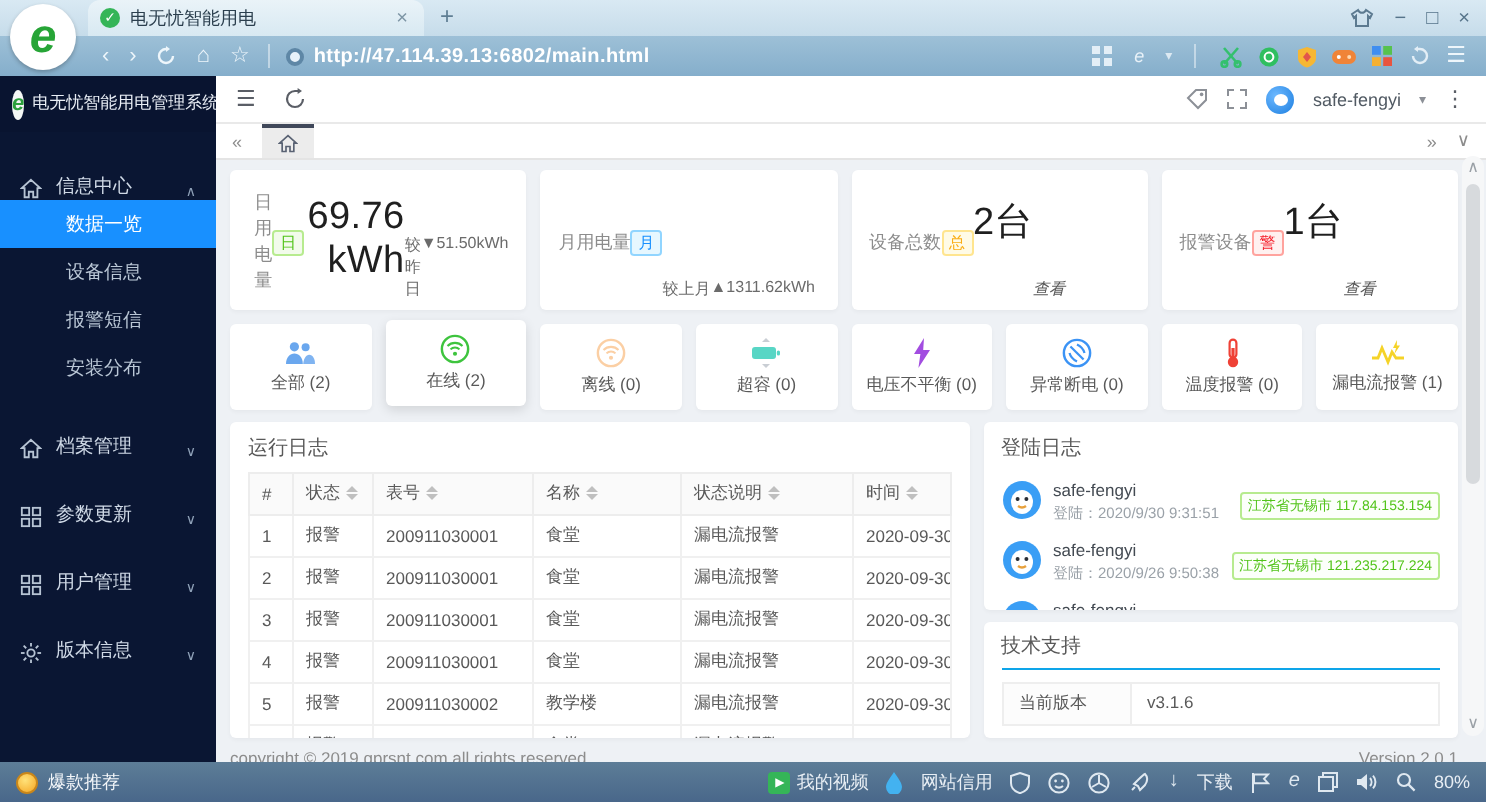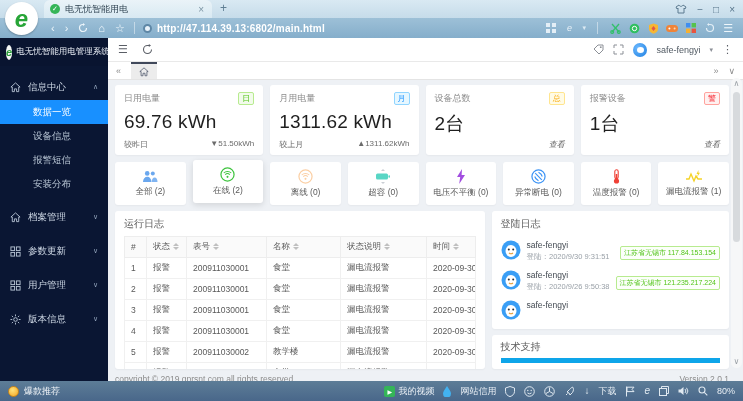--- a/index.html
+++ b/index.html
@@ -38,21 +38,21 @@
   .caret-s { color:#dce9f2; font-size:7px; }
 
   
   .appwrap { position:absolute; left:0; top:38px; width:743px; height:343px; display:flex; background:#eef1f5; }
   .sidebar { width:108px; background:#0a1633; color:#c7d2e0; flex:0 0 auto; }
   .brand { height:28px; display:flex; align-items:center; gap:4px; padding:0 6px; background:#091430; }
   .brand-logo { width:15px; height:15px; border-radius:50%; background:#f4f7f5; display:flex; align-items:center; justify-content:center; }
   .brand-logo span { color:#2ba03c; font-size:11px; font-weight:bold; font-style:italic; }
   .brand-name { color:#e9eef5; font-size:8.5px; white-space:nowrap; }
   .menu { padding-top:8px; }
-  .m-group { height:26px; display:flex; align-items:center; padding:0 10px; gap:7px; font-size:9.5px; color:#cfd9e6;font-family:Liberation Serif, serif; }
+  .m-group { height:26px; display:flex; align-items:flex-end; padding:0 10px; gap:7px; font-size:9.5px; color:#cfd9e6;font-family:Liberation Serif, serif; }
   .m-group svg { flex:0 0 auto; }
   .m-chev { margin-left:auto; font-size:7px; color:#8fa1b8; }
   .m-sub { height:24px; display:flex; align-items:center; padding-left:33px; font-size:9.5px; color:#bac7d6; }
   .m-sub.active { background:#1890ff; color:#fff; }
   .m-spacer { height:8px; }
 
   .main { flex:1; display:flex; flex-direction:column; position:relative; background:#eef1f5; }
   .toolbar { height:24px; background:#fff; border-bottom:1px solid #e9e9e9; display:flex; align-items:center; padding:0 10px; }
   .tool-ic { color:#5a5e66; font-size:11px; margin-right:14px; }
   .toolbar-right { margin-left:auto; display:flex; align-items:center; gap:9px; }
@@ -62,21 +62,21 @@
   .tabsrow { height:18px; background:#fff; border-bottom:1px solid #e4e4e4; display:flex; align-items:center; padding:0 8px; }
   .chev-gray { color:#8c8c8c; font-size:9px; }
   .hometab { width:26px; height:17px; margin-left:10px; background:#ececec; border-top:2px solid #40485a;
     display:flex; align-items:center; justify-content:center; color:#596273; }
   .tabsrow-right { margin-left:auto; display:flex; align-items:center; gap:10px; }
 
   .content { flex:1; position:relative; padding:5px 14px 0 7px; overflow:hidden; }
 
   
   .cards { display:flex; gap:7px; }
-  .card { flex:1; background:#fff; border-radius:3px; height:70px; padding:7px 9px 5px; box-shadow:0 1px 2px rgba(0,0,0,.04); display:flex; flex-direction:column; }
+  .card { flex:1; background:#fff; border-radius:3px; height:70px; padding:7px 9px 5px; box-shadow:0 1px 2px rgba(0,0,0,.04); display:flex; flex-direction:row;text-align:right; }
   .card-head { display:flex; justify-content:space-between; align-items:center; }
   .card-title { color:#8c8c8c; font-size:9px; }
   .badge { font-size:8px; padding:0px 3px; border-radius:2px; line-height:11px; }
   .b-day   { color:#52c41a; background:#f2fbeb; border:1px solid #b7eb8f; }
   .b-month { color:#1890ff; background:#e6f7ff; border:1px solid #91d5ff; }
   .b-total { color:#faad14; background:#fffbe6; border:1px solid #ffe58f; }
   .b-alarm { color:#f5222d; background:#fff1f0; border:1px solid #ffa39e; }
   .card-value { font-size:19px; color:#1f1f1f; margin-top:6px; letter-spacing:.2px; }
   .card-foot { margin-top:auto; display:flex; justify-content:space-between; font-size:8px; color:#6b6b6b; }
   .view-link { margin-left:auto; color:#595959;font-style:italic; }
@@ -105,21 +105,21 @@
   .rightcol { flex:1; display:flex; flex-direction:column; gap:6px; }
   .loginlog { padding:6px 9px 2px; flex:1; }
   .login-entry { display:flex; align-items:flex-start; gap:6px; padding:4px 0; }
   .login-avatar { width:20px; height:20px; flex:0 0 auto; }
   .login-meta { min-width:0; }
   .login-user { font-size:8.5px; color:#434a52; }
   .login-time { font-size:7.5px; color:#9aa1a8; margin-top:2px; white-space:nowrap; }
   .login-loc { margin-left:auto; font-size:7px; color:#52c41a; border:1px solid #b7eb8f; background:#fcfffa;
     border-radius:2px; padding:1px 3px; margin-top:6px; white-space:nowrap; }
   .support { padding:5px 9px 6px; }
-  .support-title { font-size:10px; color:#595959; border-bottom:5px solid #0ea5e9; padding-bottom:4px; }
+  .support-title { font-size:10px; color:#595959; border-bottom:1px solid #0ea5e9; padding-bottom:4px; }
   .support-row { display:flex; border:1px solid #eeeeee; margin-top:6px; }
   .support-cell { font-size:8.5px; color:#595959; padding:4px 8px; }
   .support-cell.k { width:64px; border-right:1px solid #eeeeee; background:#fcfcfc; }
 
   .pagefoot { display:flex; justify-content:space-between; margin-top:5px; font-size:8.5px; color:#8c8c8c; }
 
   
   .scrollbar { position:absolute; right:1px; top:40px; width:11px; height:290px; background:#f6f7f8; border-radius:6px;
     display:flex; flex-direction:column; align-items:center; z-index:5; }
   .scroll-arrow { color:#9aa0a6; font-size:8px; line-height:12px; }
@@ -385,21 +385,20 @@
             <div class="card-foot">
                 <span>较昨日</span>
                 <span>▼51.50kWh</span>
               </div>
           </div>
           <div class="card">
             <div class="card-head">
                 <span class="card-title">月用电量</span>
                 <span class="badge b-month">月</span>
               </div>
-            <div class="card-value">1311.62 kWh</div>
             <div class="card-foot">
                 <span>较上月</span>
                 <span>▲1311.62kWh</span>
               </div>
           </div>
           <div class="card">
             <div class="card-head">
                 <span class="card-title">设备总数</span>
                 <span class="badge b-total">总</span>
               </div>
@@ -611,20 +610,24 @@
                 <div class="login-meta">
                   <div class="login-user">safe-fengyi</div>
 
                 </div>
 
               </div>
             </div>
 
             <div class="panel support">
               <div class="support-title">技术支持</div>
+              <div class="support-row">
+                <span class="support-cell k">当前版本</span>
+                <span class="support-cell">v3.1.6</span>
+              </div>
             </div>
           </div>
         </div>
 
         <div class="pagefoot">
           <span>copyright © 2019 gprsnt.com all rights reserved.</span>
           <span>Version 2.0.1</span>
         </div>
       </div>
 

